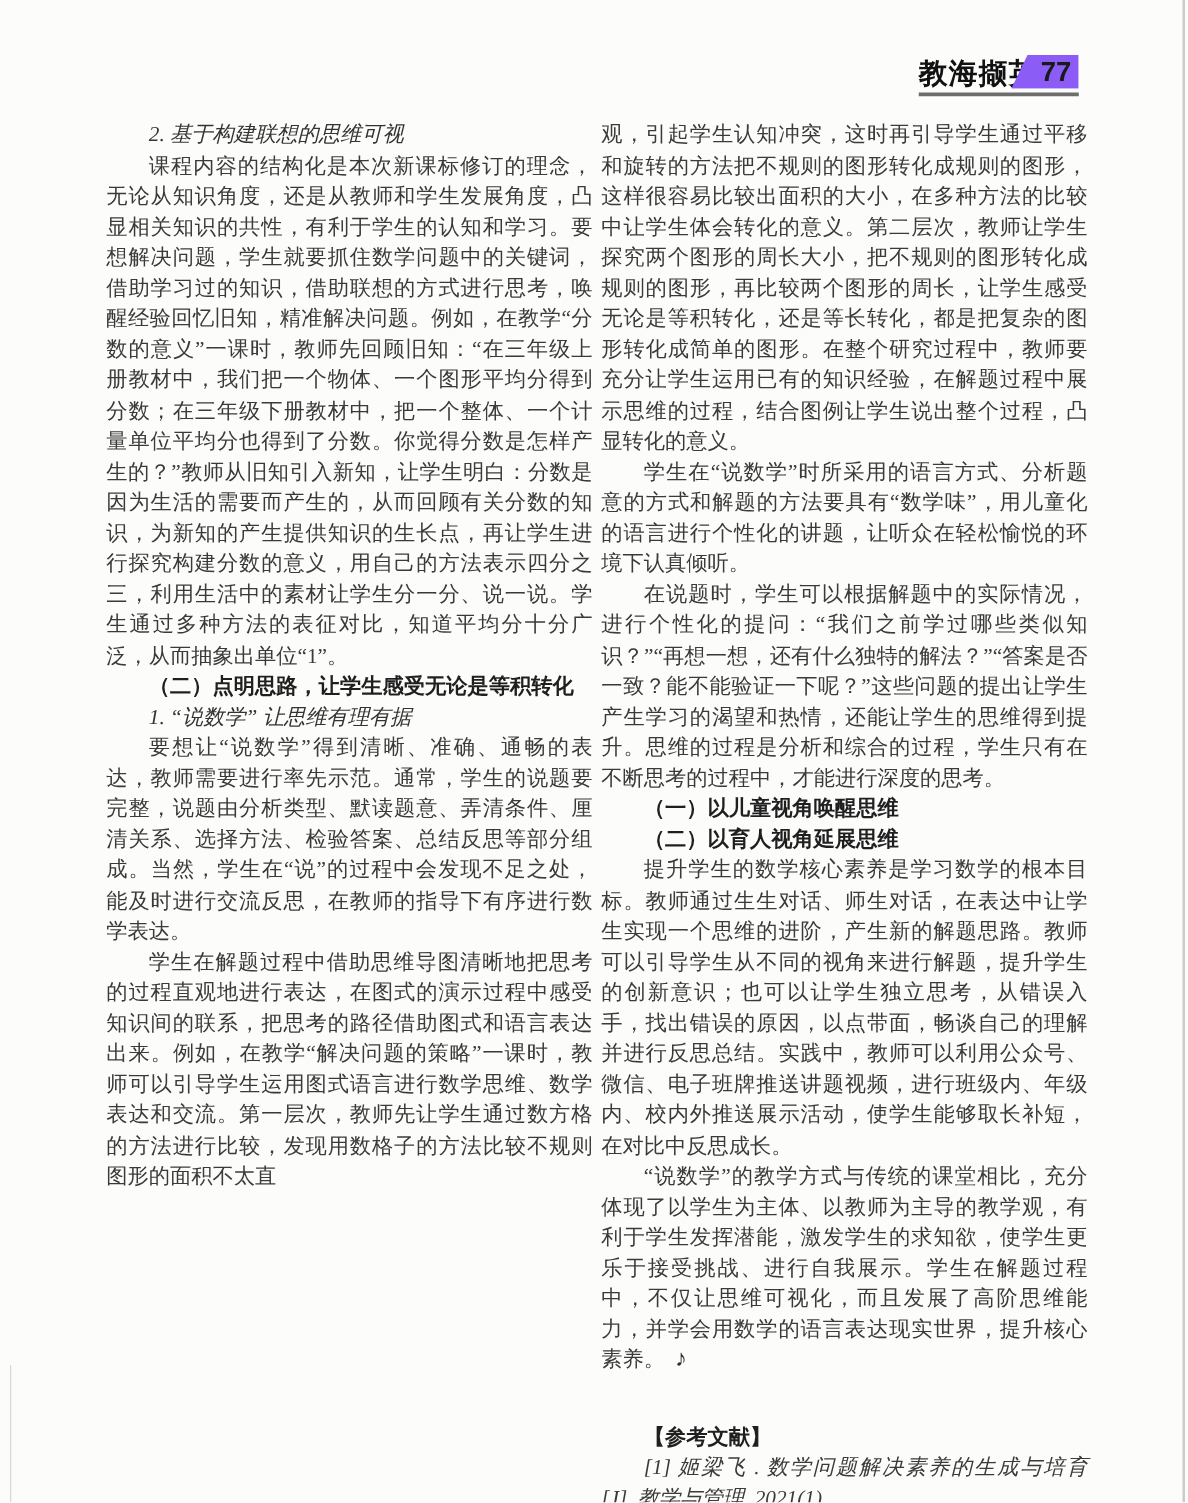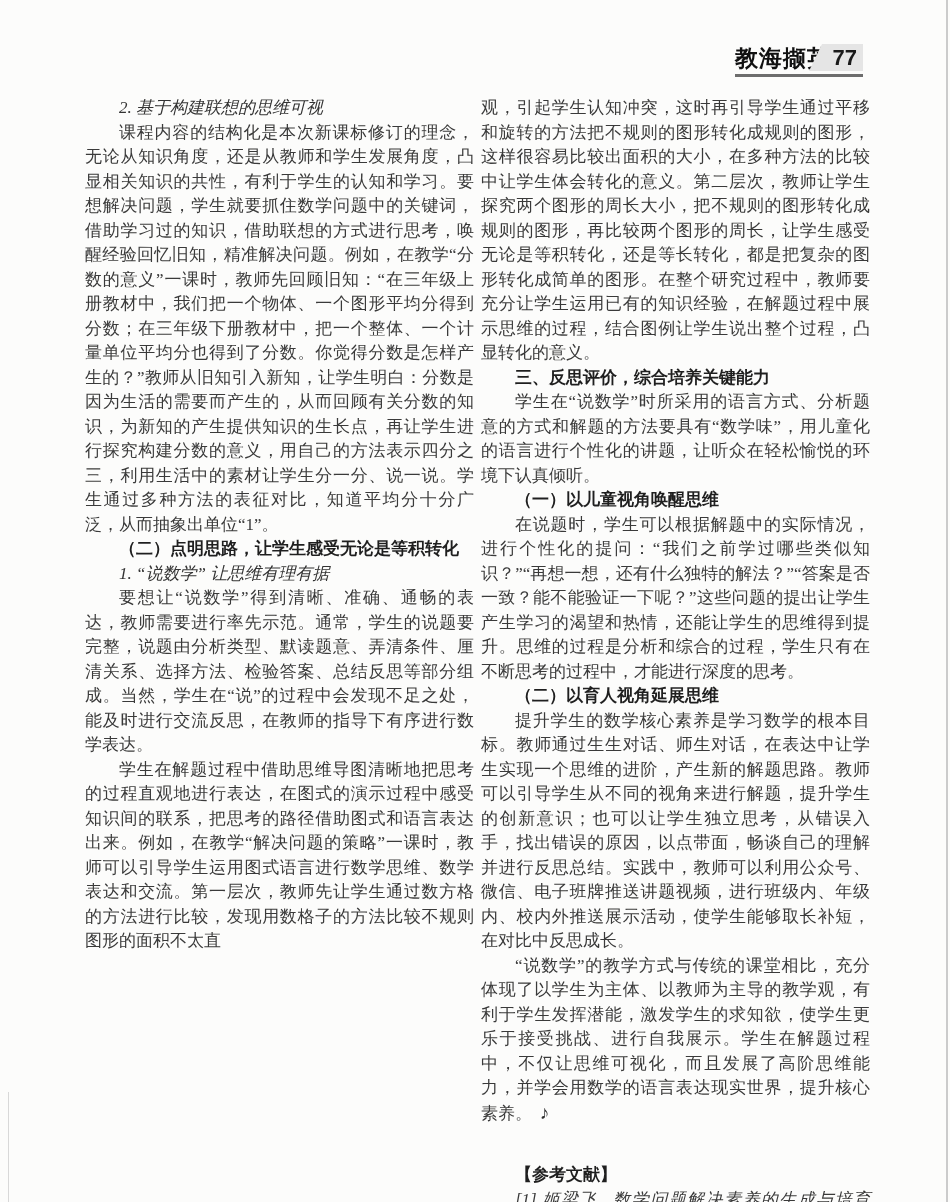--- a/index.html
+++ b/index.html
@@ -30,21 +30,21 @@
   .running-head { position: absolute; top: 40px; left: 735px; width: 132px; height: 40px; }
   .rh-title {
     position: absolute; left: 0; top: 3px;
     font-family: "Liberation Sans", "DejaVu Sans", sans-serif;
     font-weight: 700; font-size: 23px; letter-spacing: 1px;
     color: #111111; white-space: nowrap;
   }
   .rh-shape {
     position: absolute; left: 74px; top: 4px;
     width: 54px; height: 27px;
-    background: #e5e5e5;
+    background: #8b5cf6;
     clip-path: polygon(13px 0, 100% 0, 100% 100%, 0 100%);
   }
   .rh-pagenum {
     position: absolute; right: 6px; top: 0;
     font-family: "Liberation Sans", "DejaVu Sans", sans-serif;
     font-weight: 700; font-size: 22px; line-height: 27px;
     color: #1a1a1a;
   }
   .rh-rule {
     position: absolute; left: 0; top: 34px;
@@ -115,24 +115,23 @@
     <p class="blk h-kaiti">2. 基于构建联想的思维可视</p>
     <p class="blk indent">课程内容的结构化是本次新课标修订的理念，无论从知识角度，还是从教师和学生发展角度，凸显相关知识的共性，有利于学生的认知和学习。要想解决问题，学生就要抓住数学问题中的关键词，借助学习过的知识，借助联想的方式进行思考，唤醒经验回忆旧知，精准解决问题。例如，在教学“分数的意义”一课时，教师先回顾旧知：“在三年级上册教材中，我们把一个物体、一个图形平均分得到分数；在三年级下册教材中，把一个整体、一个计量单位平均分也得到了分数。你觉得分数是怎样产生的？”教师从旧知引入新知，让学生明白：分数是因为生活的需要而产生的，从而回顾有关分数的知识，为新知的产生提供知识的生长点，再让学生进行探究构建分数的意义，用自己的方法表示四分之三，利用生活中的素材让学生分一分、说一说。学生通过多种方法的表征对比，知道平均分十分广泛，从而抽象出单位“1”。</p>
     <p class="blk h-bold">（二）点明思路，让学生感受无论是等积转化</p>
     <p class="blk h-kaiti">1. “说数学” 让思维有理有据</p>
     <p class="blk indent">要想让“说数学”得到清晰、准确、通畅的表达，教师需要进行率先示范。通常，学生的说题要完整，说题由分析类型、默读题意、弄清条件、厘清关系、选择方法、检验答案、总结反思等部分组成。当然，学生在“说”的过程中会发现不足之处，能及时进行交流反思，在教师的指导下有序进行数学表达。</p>
     <p class="blk indent">学生在解题过程中借助思维导图清晰地把思考的过程直观地进行表达，在图式的演示过程中感受知识间的联系，把思考的路径借助图式和语言表达出来。例如，在教学“解决问题的策略”一课时，教师可以引导学生运用图式语言进行数学思维、数学表达和交流。第一层次，教师先让学生通过数方格的方法进行比较，发现用数格子的方法比较不规则图形的面积不太直</p>
   </div>
 
   <div class="col col-right">
     <p class="blk">观，引起学生认知冲突，这时再引导学生通过平移和旋转的方法把不规则的图形转化成规则的图形，这样很容易比较出面积的大小，在多种方法的比较中让学生体会转化的意义。第二层次，教师让学生探究两个图形的周长大小，把不规则的图形转化成规则的图形，再比较两个图形的周长，让学生感受无论是等积转化，还是等长转化，都是把复杂的图形转化成简单的图形。在整个研究过程中，教师要充分让学生运用已有的知识经验，在解题过程中展示思维的过程，结合图例让学生说出整个过程，凸显转化的意义。</p>
-    <p class="blk h-bold">三、反思评价，综合培养关键能力</p>
     <p class="blk indent">学生在“说数学”时所采用的语言方式、分析题意的方式和解题的方法要具有“数学味”，用儿童化的语言进行个性化的讲题，让听众在轻松愉悦的环境下认真倾听。</p>
+    <p class="blk indent">在说题时，学生可以根据解题中的实际情况，进行个性化的提问：“我们之前学过哪些类似知识？”“再想一想，还有什么独特的解法？”“答案是否一致？能不能验证一下呢？”这些问题的提出让学生产生学习的渴望和热情，还能让学生的思维得到提升。思维的过程是分析和综合的过程，学生只有在不断思考的过程中，才能进行深度的思考。</p>
     <p class="blk h-bold">（一）以儿童视角唤醒思维</p>
-    <p class="blk indent">在说题时，学生可以根据解题中的实际情况，进行个性化的提问：“我们之前学过哪些类似知识？”“再想一想，还有什么独特的解法？”“答案是否一致？能不能验证一下呢？”这些问题的提出让学生产生学习的渴望和热情，还能让学生的思维得到提升。思维的过程是分析和综合的过程，学生只有在不断思考的过程中，才能进行深度的思考。</p>
     <p class="blk h-bold">（二）以育人视角延展思维</p>
     <p class="blk indent">提升学生的数学核心素养是学习数学的根本目标。教师通过生生对话、师生对话，在表达中让学生实现一个思维的进阶，产生新的解题思路。教师可以引导学生从不同的视角来进行解题，提升学生的创新意识；也可以让学生独立思考，从错误入手，找出错误的原因，以点带面，畅谈自己的理解并进行反思总结。实践中，教师可以利用公众号、微信、电子班牌推送讲题视频，进行班级内、年级内、校内外推送展示活动，使学生能够取长补短，在对比中反思成长。</p>
     <p class="blk indent"><span>“说数学”的教学方式与传统的课堂相比，充分体现了以学生为主体、以教师为主导的教学观，有利于学生发挥潜能，激发学生的求知欲，使学生更乐于接受挑战、进行自我展示。学生在解题过程中，不仅让思维可视化，而且发展了高阶思维能力，并学会用数学的语言表达现实世界，提升核心素养。</span><span class="endmark">♪</span></p>
 
     <p class="blk refs-heading">【参考文献】</p>
     <p class="blk ref-item">[1] 姬梁飞 . 数学问题解决素养的生成与培育 [J]. 教学与管理 ,2021(1).</p>
 
   </div>
 
 </div>

